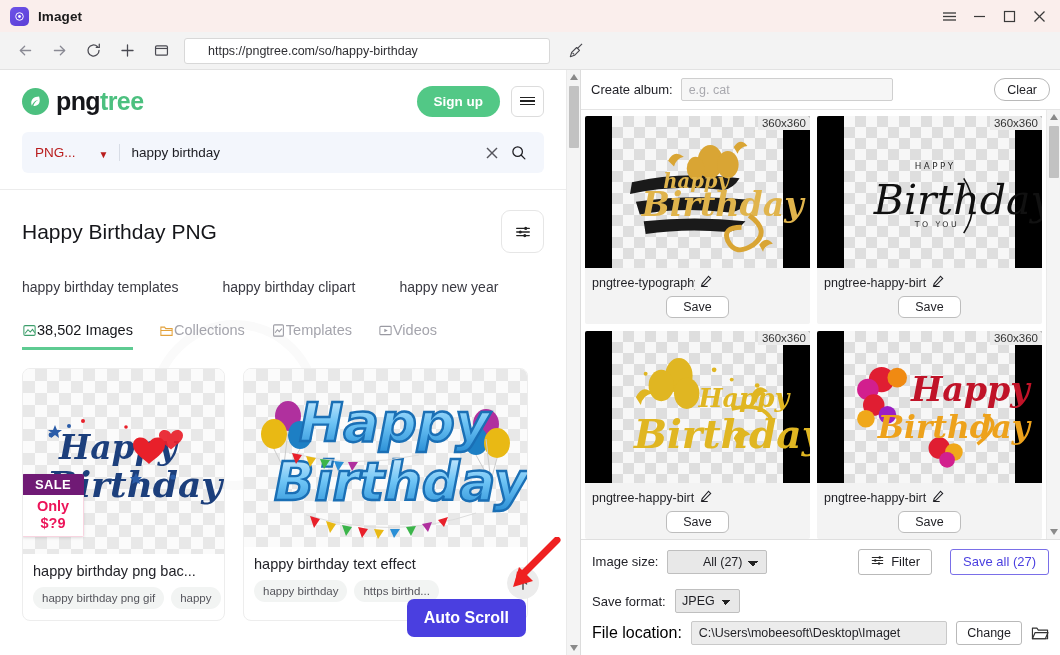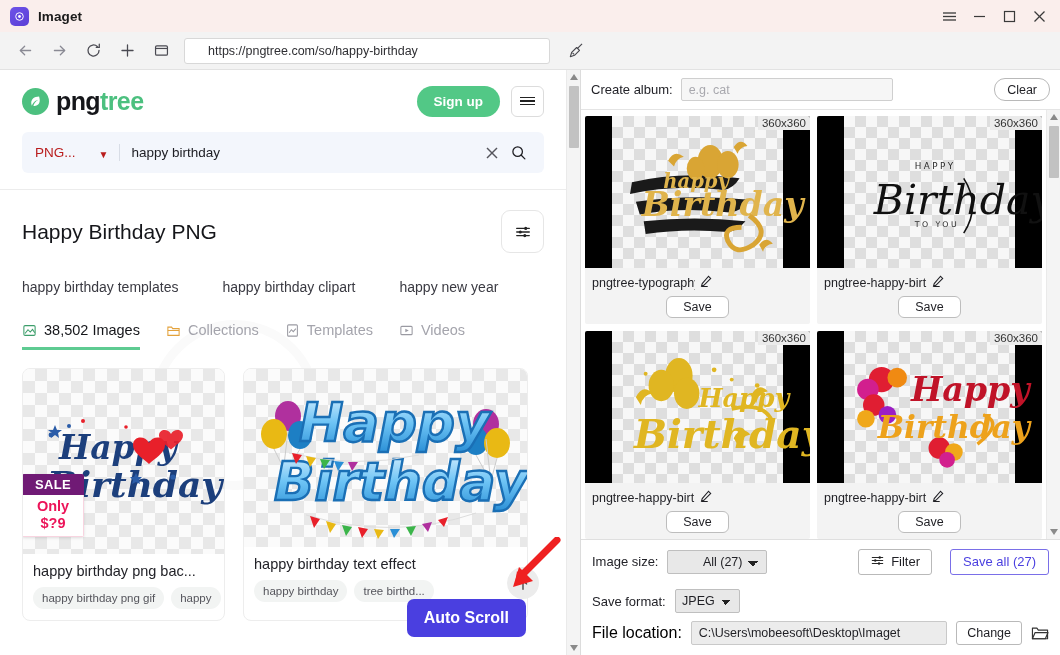--- a/index.html
+++ b/index.html
@@ -101,21 +101,21 @@
   }
   .h1row { display: flex; align-items: center; padding-top: 20px; }
   .h1 { font-size: 21px; color: #15161a; font-weight: 400; }
   .filtbtn {
     margin-left: auto; width: 43px; height: 43px; border:1px solid #e6e6e6;
     border-radius: 9px; background:#fff; display:flex;align-items:center;justify-content:center;cursor:pointer;
   }
   .sugs { display: flex; gap: 0; padding: 26px 0 0 0; font-size: 14px; color: #3a3a42; }
   .sugs a { margin-right: 44px; cursor: pointer; }
   .tabs { display: flex; align-items: flex-end; gap: 26px; padding: 27px 0 0 0; position:relative; }
-  .tab { display: flex; align-items: center; gap: 7px; font-size: 14.5px; color: #a4a4ac; padding-bottom: 9px; cursor:pointer; border-bottom: 3px solid transparent;}
+  .tab { display: flex; align-items: center; font-size: 14.5px; color: #a4a4ac; padding-bottom: 9px; cursor:pointer; border-bottom: 3px solid transparent;}
   .tab.active { color: #15161a; border-bottom-color: #5ecb92; }
   .tab .ti { display:flex; }
 
   .cards { display: flex; gap: 18px; padding-top: 18px; }
   .card {
     width: 203px; border: 1px solid #ededed; border-radius: 8px; background: #fff;
     overflow: hidden; position: relative; flex: 0 0 203px;
   }
   .card.wide { width: 285px; flex: 0 0 285px; }
   .thumb { height: 185px; position: relative; overflow: hidden;
@@ -529,21 +529,21 @@
                       <polygon points="146,160 156,160 150,169" fill="#2a8fd6"></polygon>
                     <polygon points="162,158 172,157 167,167" fill="#3bb54a"></polygon>
                       <polygon points="178,155 188,153 184,163" fill="#b0309e"></polygon>
                     <polygon points="194,151 204,148 200,158" fill="#e8202a"></polygon>
                   </g>
                 </svg>
               </div>
               <div class="cardtitle">happy birthday text effect</div>
               <div class="tags">
                 <span class="tag">happy birthday</span>
-                <span class="tag">tree birthd...</span>
+                <span class="tag">https birthd...</span>
               </div>
             </div>
 
           </div>
         </div>
       </div>
 
       <div class="scroll-top-btn">
         <svg width="18" height="18" viewBox="0 0 20 20" fill="none" stroke="#444" stroke-width="1.5" stroke-linecap="round">
           <line x1="4" y1="4" x2="16" y2="4"></line>

